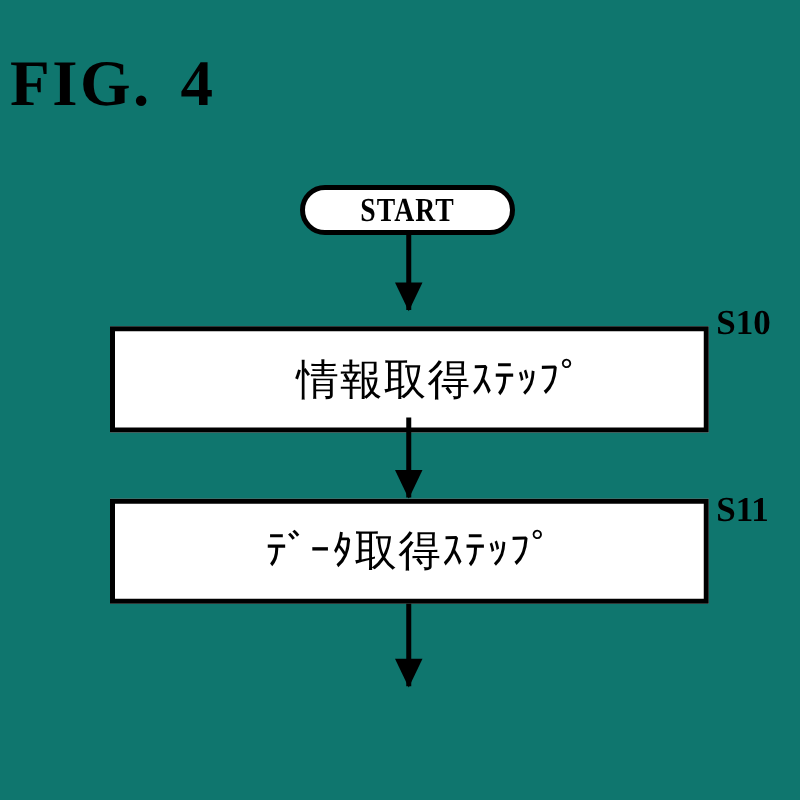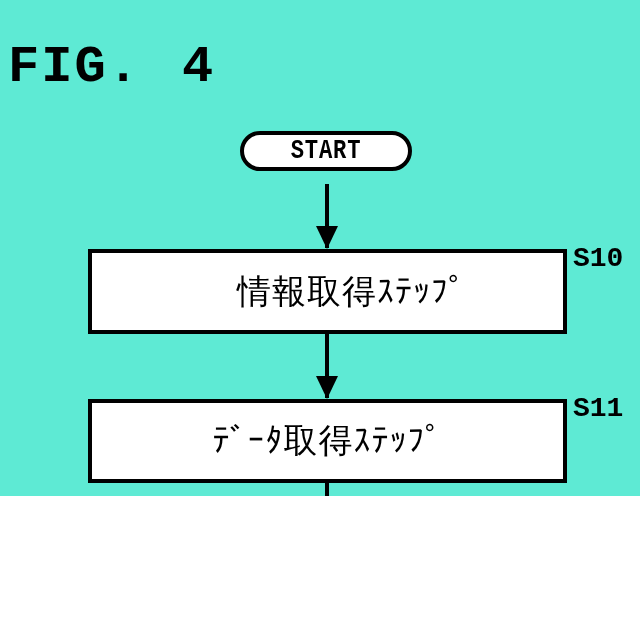--- a/index.html
+++ b/index.html
@@ -1,20 +1,20 @@
 <!DOCTYPE html>
 <html><head>
 <meta charset="utf-8">
 <style>
   html,body{margin:0;padding:0;background:#ffffff;}
   #canvas{
     position:relative;
-    width:640px;height:496px;
-    background:#5eead4;
-    font-family:Liberation Mono, monospace;
+    width:640px;height:640px;
+    background:#0f766e;
+    font-family:Liberation Serif, serif;
     color:#000000;
     overflow:hidden;
   }
   .fig-title{
     position:absolute;
     left:8px;top:38px;
     font-size:52px;
     font-weight:600;
     letter-spacing:2px;
     word-spacing:8px;
@@ -73,28 +73,28 @@
     border-top:23px solid #000;
   }
 </style>
 </head>
 <body>
 
 <div id="canvas">
 
   <div class="fig-title">FIG. 4</div>
 
-  <div class="terminal" style="left:240px;top:131px;">
+  <div class="terminal" style="left:240px;top:148px;">
     <span class="tlabel">START</span>
   </div>
 
   <div class="vline" style="left:325px;top:184px;height:64px;"></div>
   <div class="ahead" style="left:316px;top:226px;"></div>
 
-  <div class="step-box" style="top:249px;padding-left:48px;">
+  <div class="step-box" style="top:261px;padding-left:48px;">
     <span class="step-label">情報取得ｽﾃｯﾌﾟ</span>
   </div>
   <div class="step-ref" style="top:243px;">S10</div>
 
   <div class="vline" style="left:325px;top:334px;height:64px;"></div>
   <div class="ahead" style="left:316px;top:376px;"></div>
 
   <div class="step-box" style="top:399px;height:84px;">
     <span class="step-label">ﾃﾞｰﾀ取得ｽﾃｯﾌﾟ</span>
   </div>

